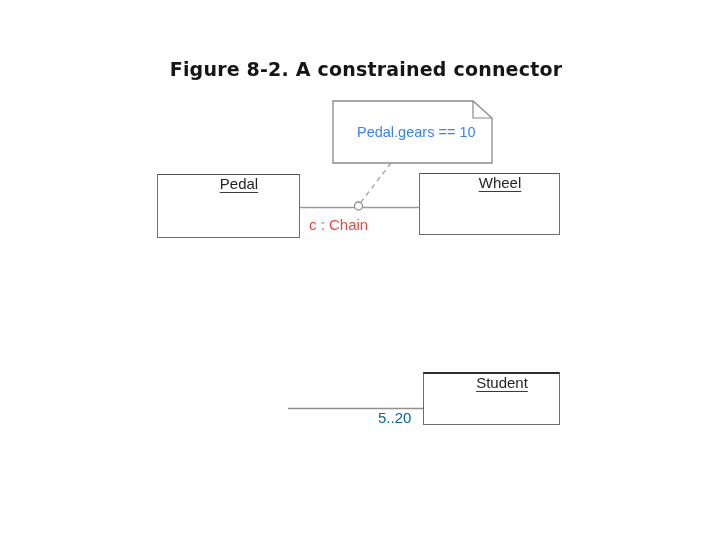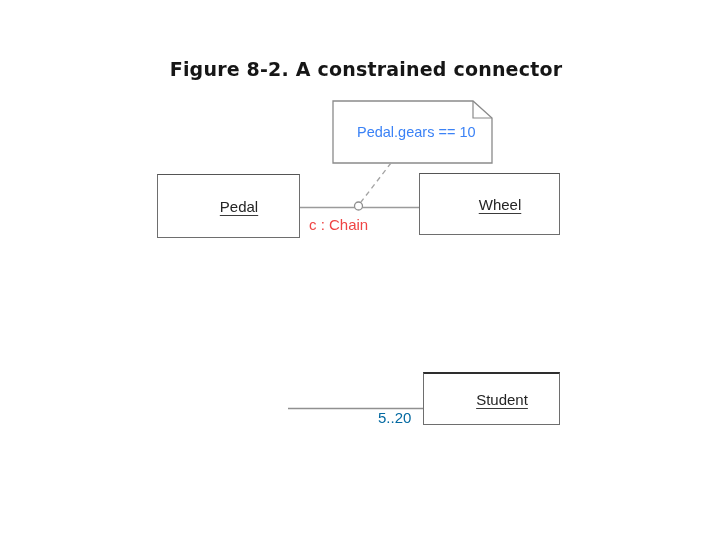--- a/index.html
+++ b/index.html
@@ -36,21 +36,21 @@
     top: 0;
     width: 720px;
     height: 540px;
   }
   .uml-box {
     position: absolute;
     background: #ffffff;
     border: 1px solid #6e6e6e;
     border-top-color: #555555;
     display: flex;
-    align-items: center;
+    align-items: flex-start;
     justify-content: center;
     box-sizing: border-box;
     padding-left: 21px;
   }
   .uml-box.dark-top {
     border-top: 2px solid #2e2e2e;
   }
   .uml-box .class-label {
     font-size: 15px;
     color: #242424;

